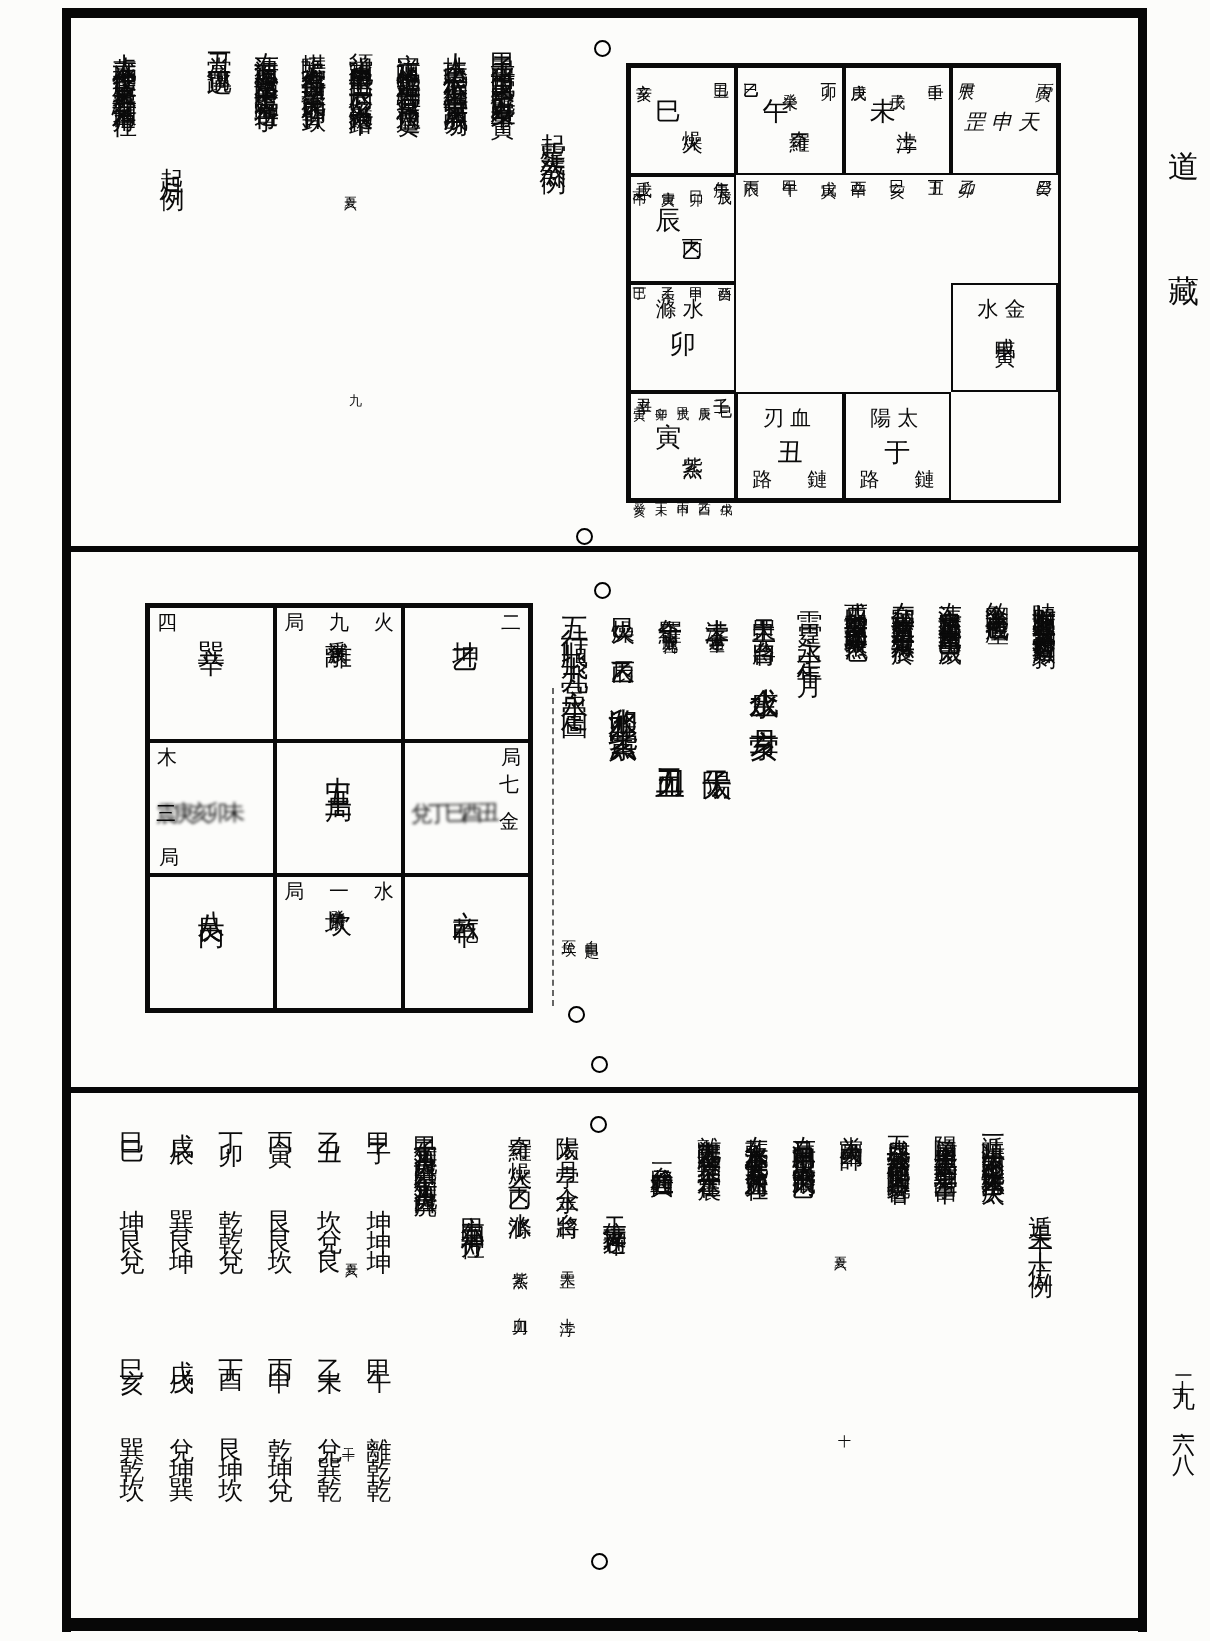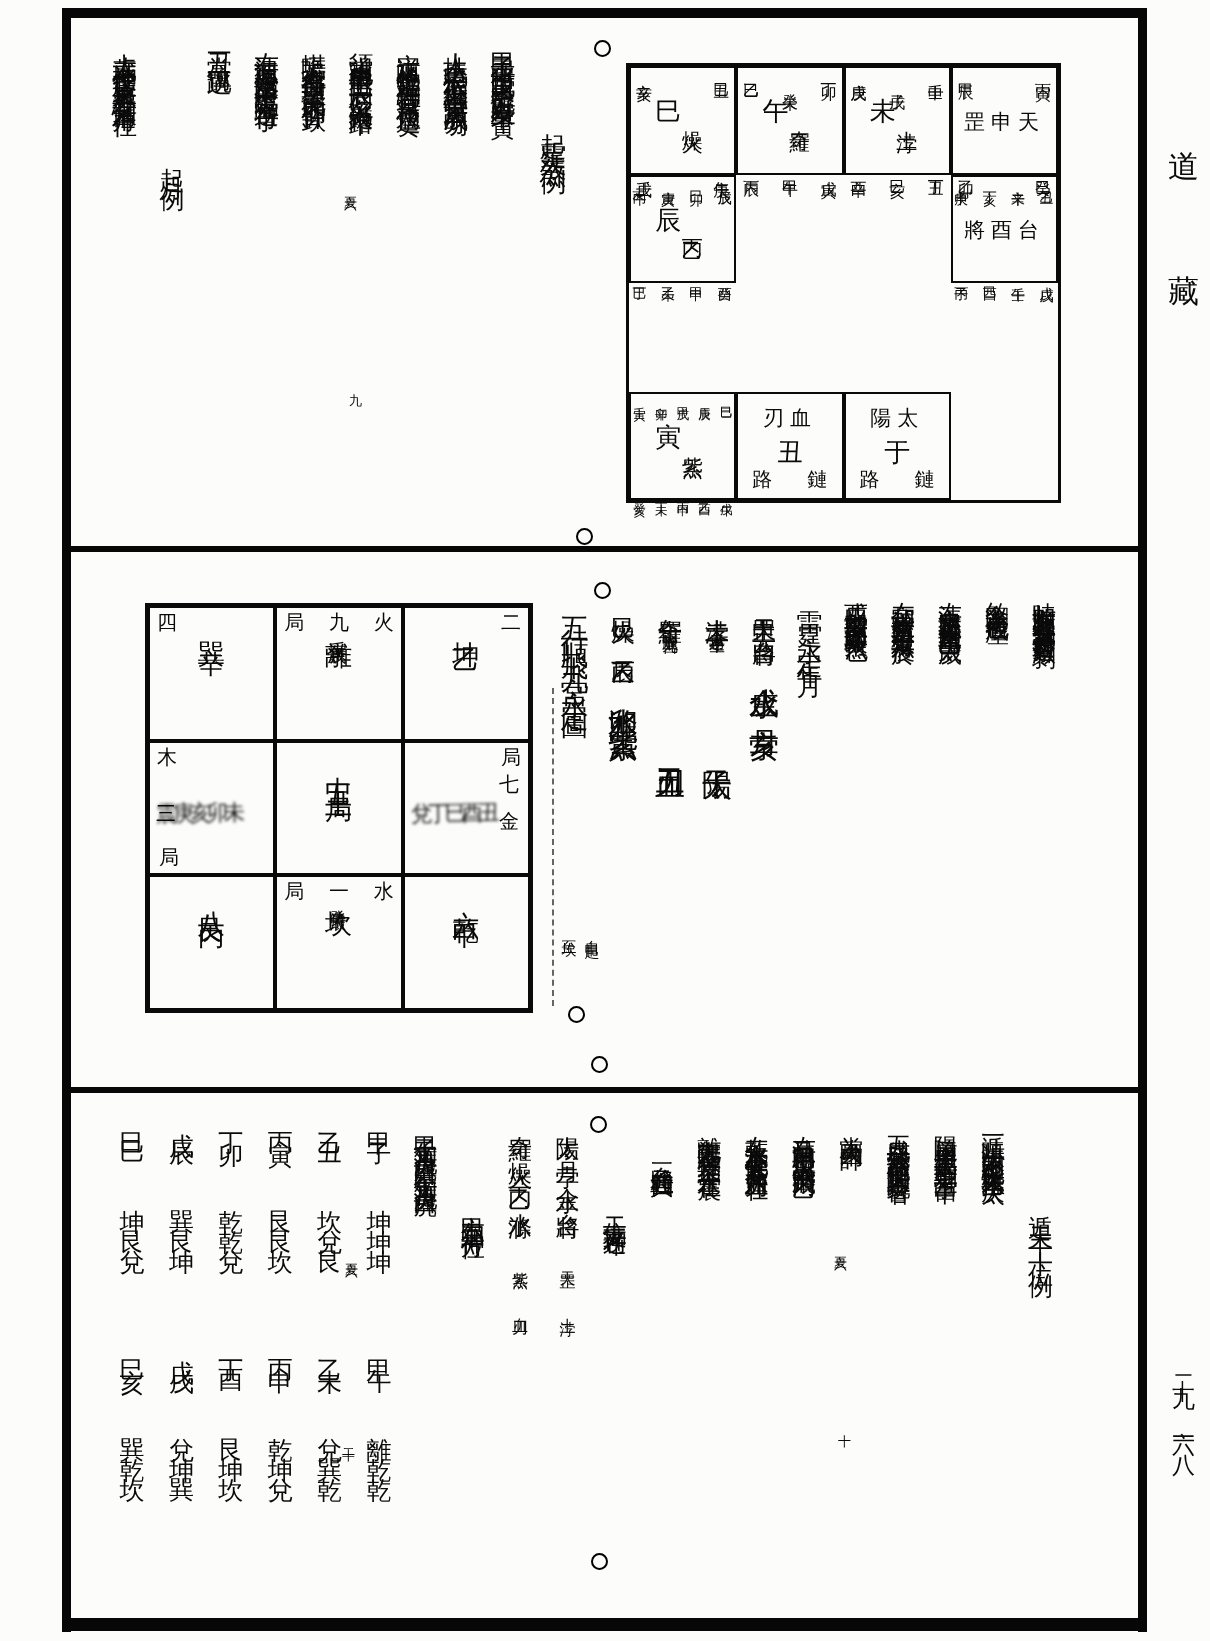--- a/index.html
+++ b/index.html
@@ -104,21 +104,21 @@
         <span class="pair cpos c-tr">壬申</span>
         <span class="pair cpos c-bl">辛酉</span>
         <span class="pair cpos c-br">丁丑</span>
         <span class="pair cpos c-ct">戊子</span>
         <span class="pair cpos c-cb">巳亥</span>
         <div class="bs">
           <span class="branch">未</span>
           <span class="star">土浡</span>
         </div>
       </div>
-      <div class="rcell" style="left: 75%; top: 0%;">
+      <div class="rcell" style="left: 75%; top: 0%; font-style: italic;">
         <span class="pair cpos c-tl">甲辰</span>
         <span class="pair cpos c-tr">丙寅</span>
         <span class="pair cpos c-bl">乙卯</span>
         <span class="pair cpos c-br">癸巳</span>
         <div class="hrow" style="top: 38%;">罡申天</div>
       </div>
       <div class="rcell" style="left: 0%; top: 25%;">
         <div class="prow top">
           <span class="pair" style="font-size: 14px;">丙午</span>
           <span class="pair" style="font-size: 14px;">庚寅</span>
@@ -129,34 +129,29 @@
           <span class="pair" style="font-size: 14px;">丁巳</span>
           <span class="pair" style="font-size: 14px;">乙未</span>
           <span class="pair" style="font-size: 14px;">甲申</span>
           <span class="pair" style="font-size: 14px;">癸酉</span>
         </div>
         <div class="bs">
           <span class="branch">辰</span>
           <span class="star">丙乙</span>
         </div>
       </div>
-      <div class="rcell" style="left: 75%; top: 25%;">
-        <div class="prow top">
-          <span class="pair" style="font-size: 14px;">庚申</span>
-          <span class="pair" style="font-size: 14px;">丁亥</span>
-          <span class="pair" style="font-size: 14px;">辛未</span>
-          <span class="pair" style="font-size: 14px;">乙丑</span>
-        </div>
-        <div class="prow bot">
-          <span class="pair" style="font-size: 14px;">丙子</span>
-          <span class="pair" style="font-size: 14px;">巳酉</span>
-          <span class="pair" style="font-size: 14px;">壬午</span>
-          <span class="pair" style="font-size: 14px;">戊戌</span>
-        </div>
-        <div class="hrow" style="top: 38%;">將酉台</div>
+      <div class="rcell" style="left: 0%; top: 50%;">
+        <span class="pair cpos c-bl">辛丑</span>
+        <span class="pair cpos c-br">壬子</span>
+        <div class="hrow" style="top: 10%;">滌水</div>
+        <div class="midc">卯</div>
+      </div>
+      <div class="rcell" style="left: 75%; top: 50%;">
+        <div class="hrow" style="top: 10%;">水金</div>
+        <div class="vcolc">戌甲寅</div>
       </div>
       <div class="rcell" style="left: 0%; top: 75%;">
         <div class="prow top">
           <span class="pair" style="font-size: 12.5px;">壬寅</span>
           <span class="pair" style="font-size: 12.5px;">辛卯</span>
           <span class="pair" style="font-size: 12.5px;">甲戌</span>
           <span class="pair" style="font-size: 12.5px;">庚辰</span>
           <span class="pair" style="font-size: 12.5px;">巳巳</span>
         </div>
         <div class="prow bot">

